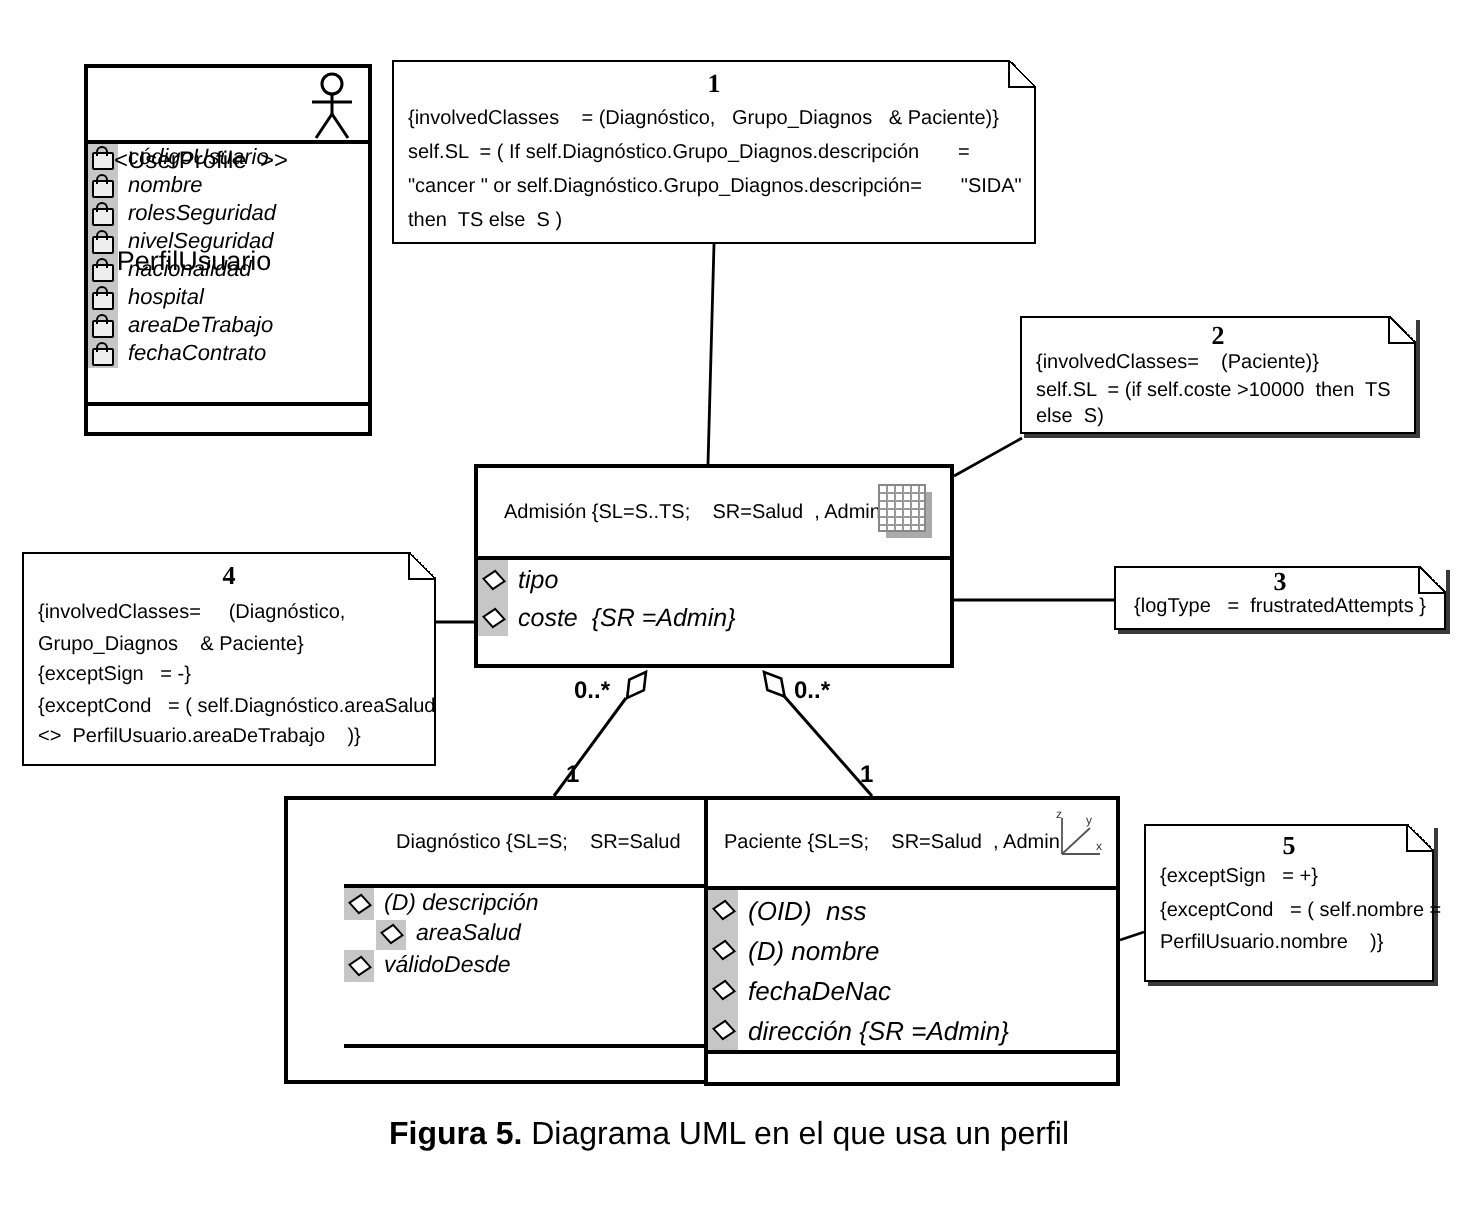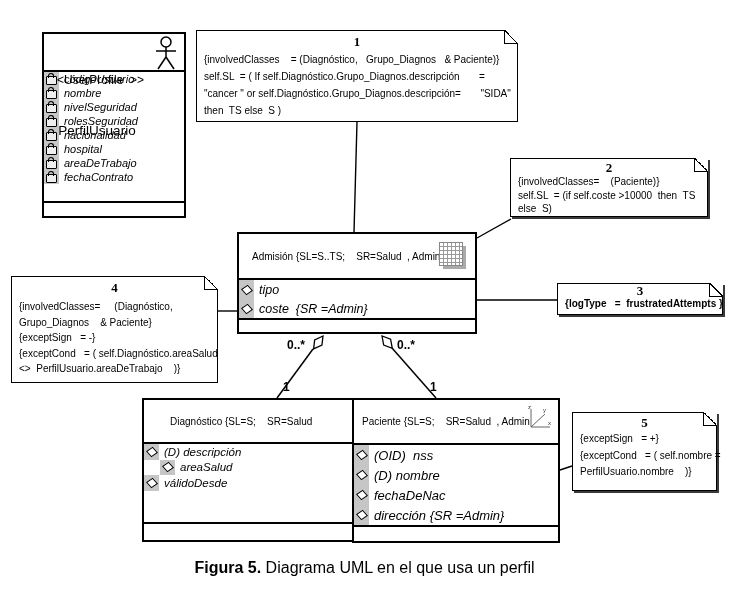--- a/index.html
+++ b/index.html
@@ -86,27 +86,27 @@
       <div class="arow" style="height:14px;">
           <span class="icell">
             <span class="lock"></span>
           </span>
           <span class="albl">nombre</span>
         </div>
       <div class="arow" style="height:14px;">
           <span class="icell">
             <span class="lock"></span>
           </span>
+          <span class="albl">rolesSeguridad</span>
+        </div>
+      <div class="arow" style="height:14px;">
+          <span class="icell">
+            <span class="lock"></span>
+          </span>
           <span class="albl">nivelSeguridad</span>
-        </div>
-      <div class="arow" style="height:14px;">
-          <span class="icell">
-            <span class="lock"></span>
-          </span>
-          <span class="albl">rolesSeguridad</span>
         </div>
       <div class="arow" style="height:14px;">
           <span class="icell">
             <span class="lock"></span>
           </span>
           <span class="albl">nacionalidad</span>
         </div>
       <div class="arow" style="height:14px;">
           <span class="icell">
             <span class="lock"></span>
@@ -131,38 +131,38 @@
 
   <div class="clsbox" style="left:237px; top:232px; width:240px; height:102px;">
     <div class="cls-header" style="height:44px; padding-left:13px; font-size:10px;">
       <span>Admisión {SL=S..TS;    SR=Salud  , Admin }</span>
       <svg style="position:absolute; right:8px; top:8px;" width="28" height="28" viewBox="0 0 28 28">
         <rect x="4" y="4" width="23" height="23" fill="#aaa"></rect>
         <rect x="0.5" y="0.5" width="23" height="23" fill="#fff" stroke="#888"></rect>
         <path d="M4.5 1 V23 M8.5 1 V23 M12.5 1 V23 M16.5 1 V23 M20.5 1 V23 M1 4.5 H23 M1 8.5 H23 M1 12.5 H23 M1 16.5 H23 M1 20.5 H23" stroke="#999" stroke-width="1" fill="none"></path>
       </svg>
     </div>
-    <div class="cls-attrs" style="height:42px; font-size:12.5px;">
+    <div class="cls-attrs" style="height:56px; font-size:12.5px;">
       <div class="arow" style="height:19px;">
           <span class="icell">
             <span class="dia"></span>
           </span>
           <span class="albl">tipo</span>
         </div>
       <div class="arow" style="height:19px;">
           <span class="icell">
             <span class="dia"></span>
           </span>
           <span class="albl">coste  {SR =Admin}</span>
         </div>
     </div>
     <div class="cls-footer"></div>
   </div>
 
-  <div class="clsbox" style="left:142px; top:398px; width:242px; height:144px;">
+  <div class="clsbox" style="left:142px; top:398px; width:242px; height:144px;padding-left:28px;">
     <div class="cls-header" style="height:42px; padding-left:26px; font-size:10px;">
       <span>Diagnóstico {SL=S;    SR=Salud</span>
       <svg style="position:absolute; right:4px; top:3px;" width="26" height="28" viewBox="0 0 26 28">
         <line x1="4" y1="24" x2="4" y2="6" stroke="#555" stroke-width="0.9"></line>
         <line x1="4" y1="24" x2="23" y2="24" stroke="#555" stroke-width="0.9"></line>
         <line x1="4" y1="24" x2="18" y2="11" stroke="#555" stroke-width="0.9"></line>
         <text x="1" y="6" font-size="6" fill="#333">z</text>
         <text x="16" y="9" font-size="6" fill="#333">y</text>
         <text x="21" y="22" font-size="6" fill="#333">x</text>
       </svg>
@@ -248,21 +248,21 @@
     <div class="note-body" style="line-height:13.5px; padding-top:0;">
       <div class="note-line">{involvedClasses=    (Paciente)}</div>
       <div class="note-line">self.SL  = (if self.coste &gt;10000  then  TS</div>
       <div class="note-line">else  S)</div>
     </div>
   </div>
 
   <div class="note shadow" style="left:557px; top:283px; width:166px; height:32px;">
     <div class="fold"></div>
     <div class="note-num" style="padding-top:1px; line-height:12px;">3</div>
-    <div class="note-body" style="line-height:13px; padding-top:0; text-align:center;font-weight:bold;">
+    <div class="note-body" style="line-height:13px; padding-top:0; text-align:center;">
       <div class="note-line">{logType   =  frustratedAttempts }</div>
     </div>
   </div>
 
   <div class="note" style="left:11px; top:276px; width:207px; height:107px;">
     <div class="fold"></div>
     <div class="note-num">4</div>
     <div class="note-body" style="line-height:15.5px; padding-top:4px;">
       <div class="note-line">{involvedClasses=     (Diagnóstico,</div>
       <div class="note-line">Grupo_Diagnos    &amp; Paciente}</div>

